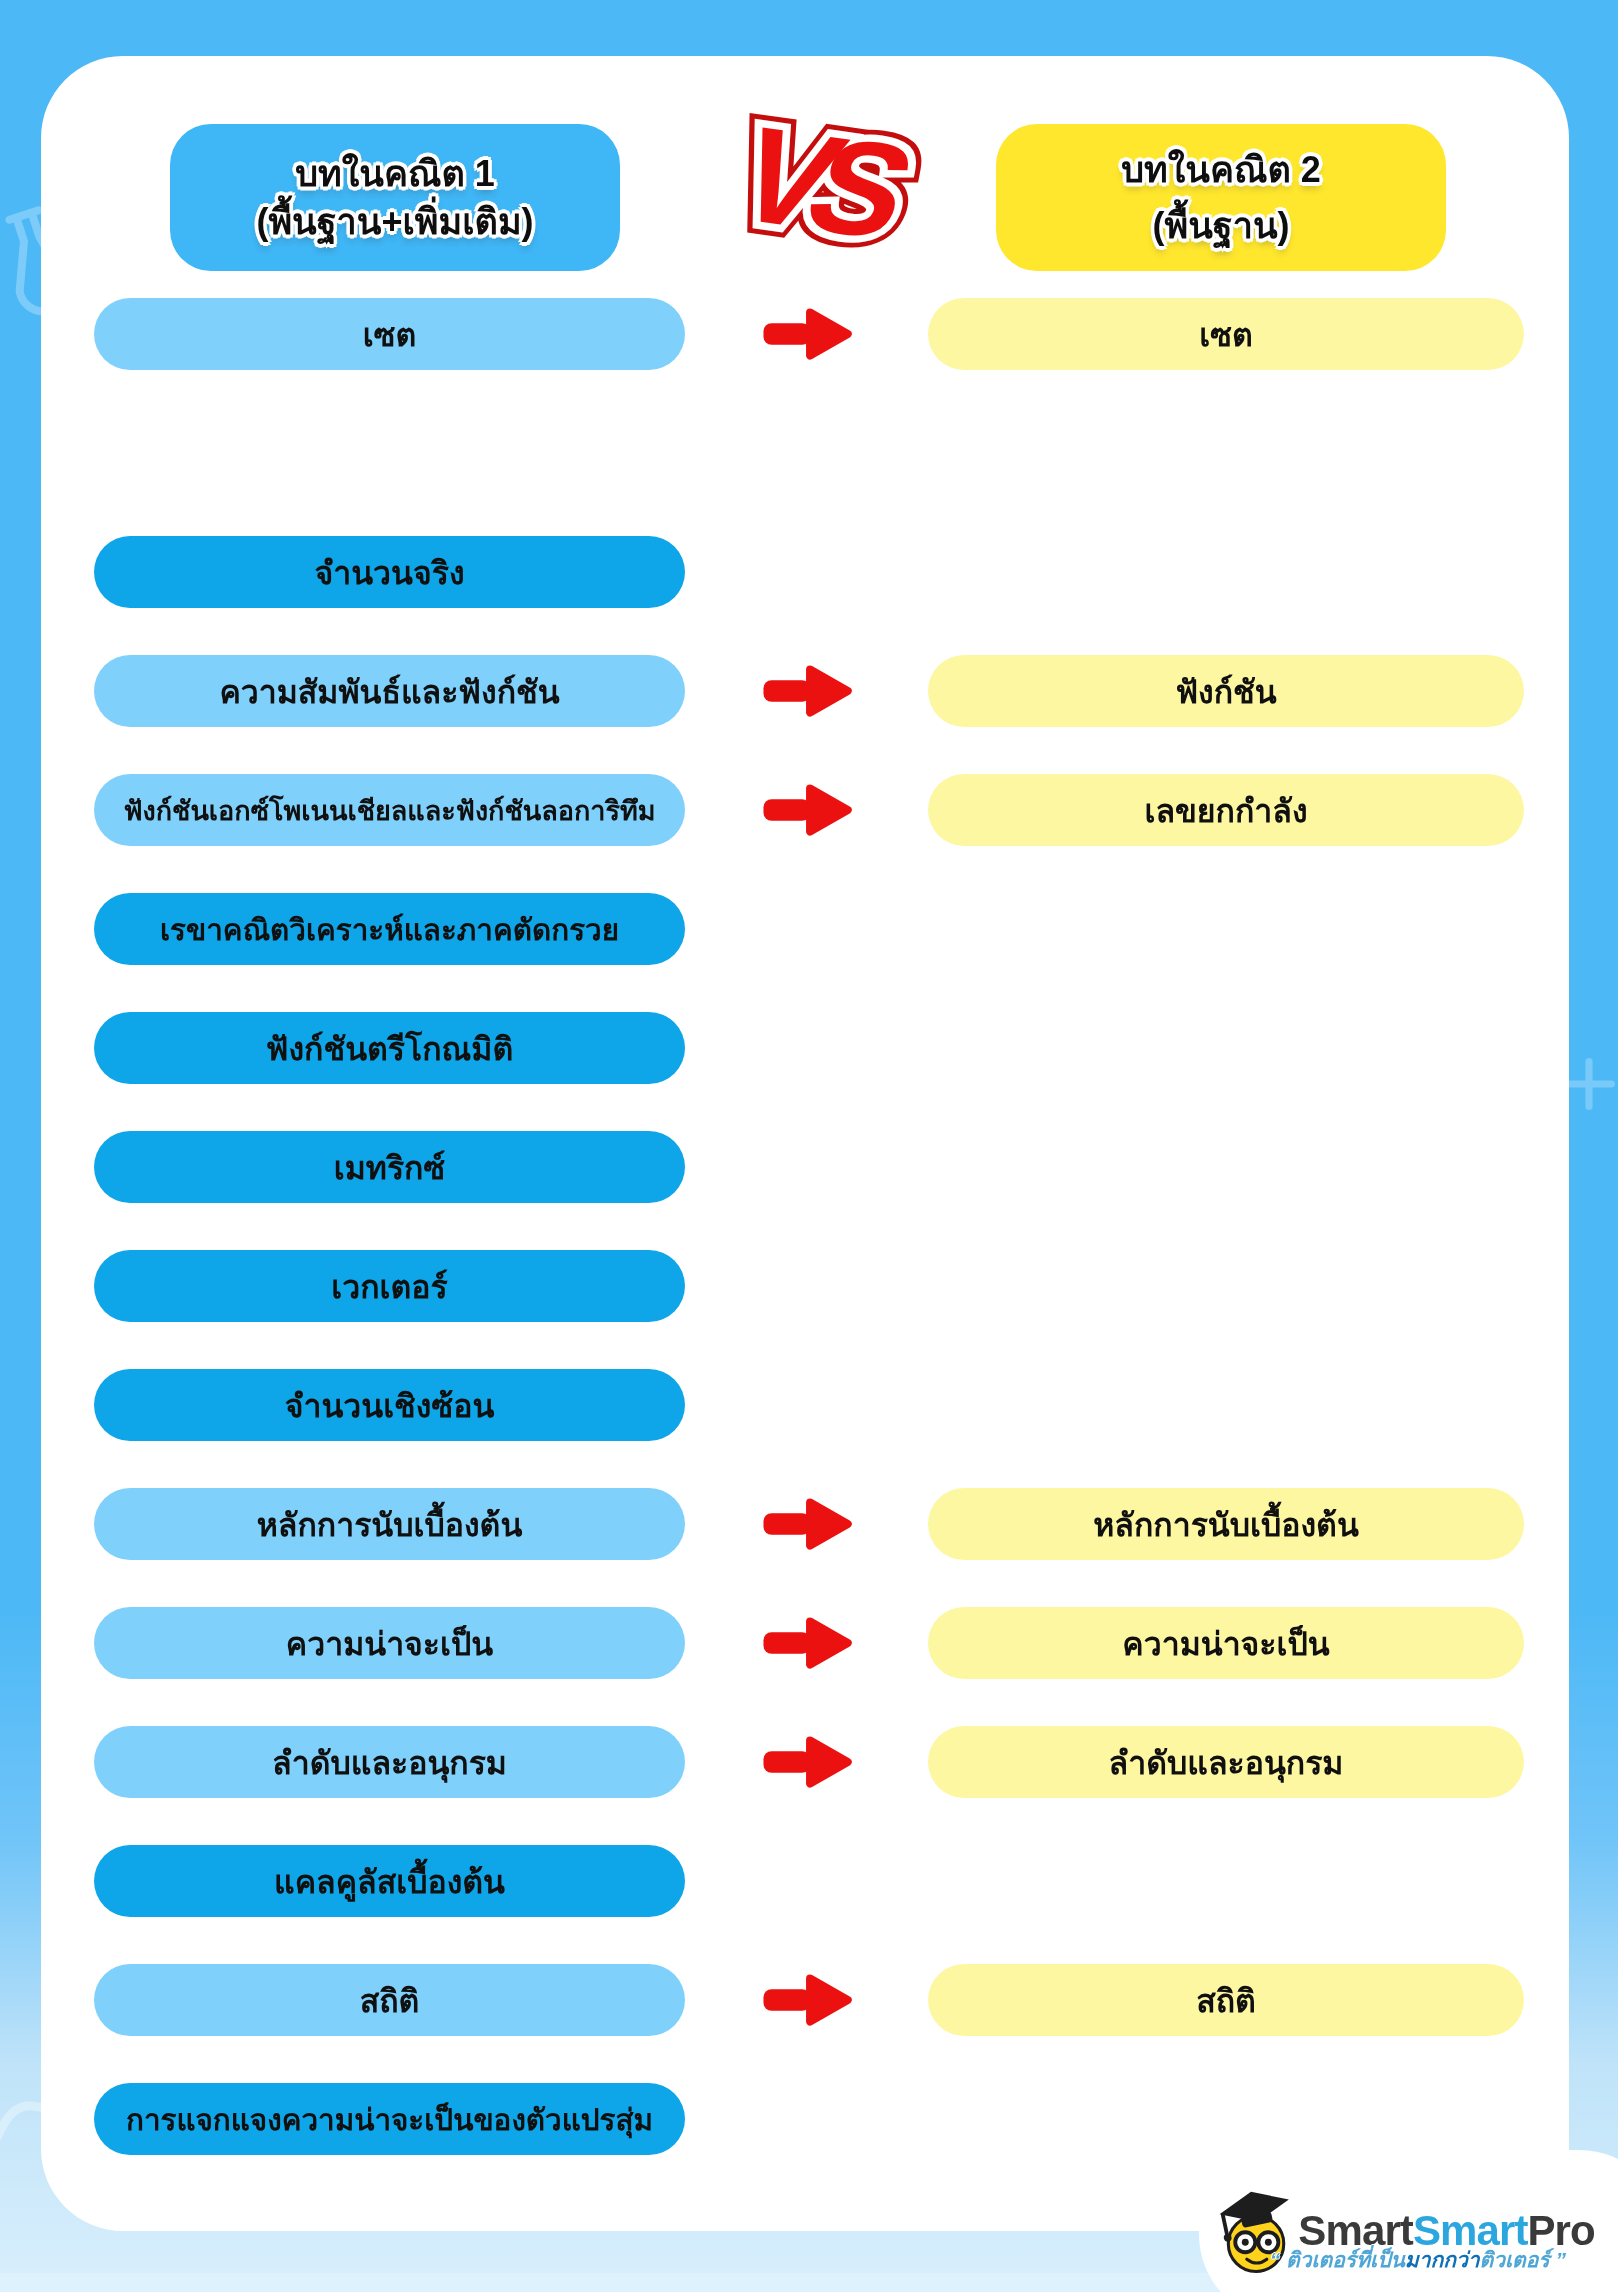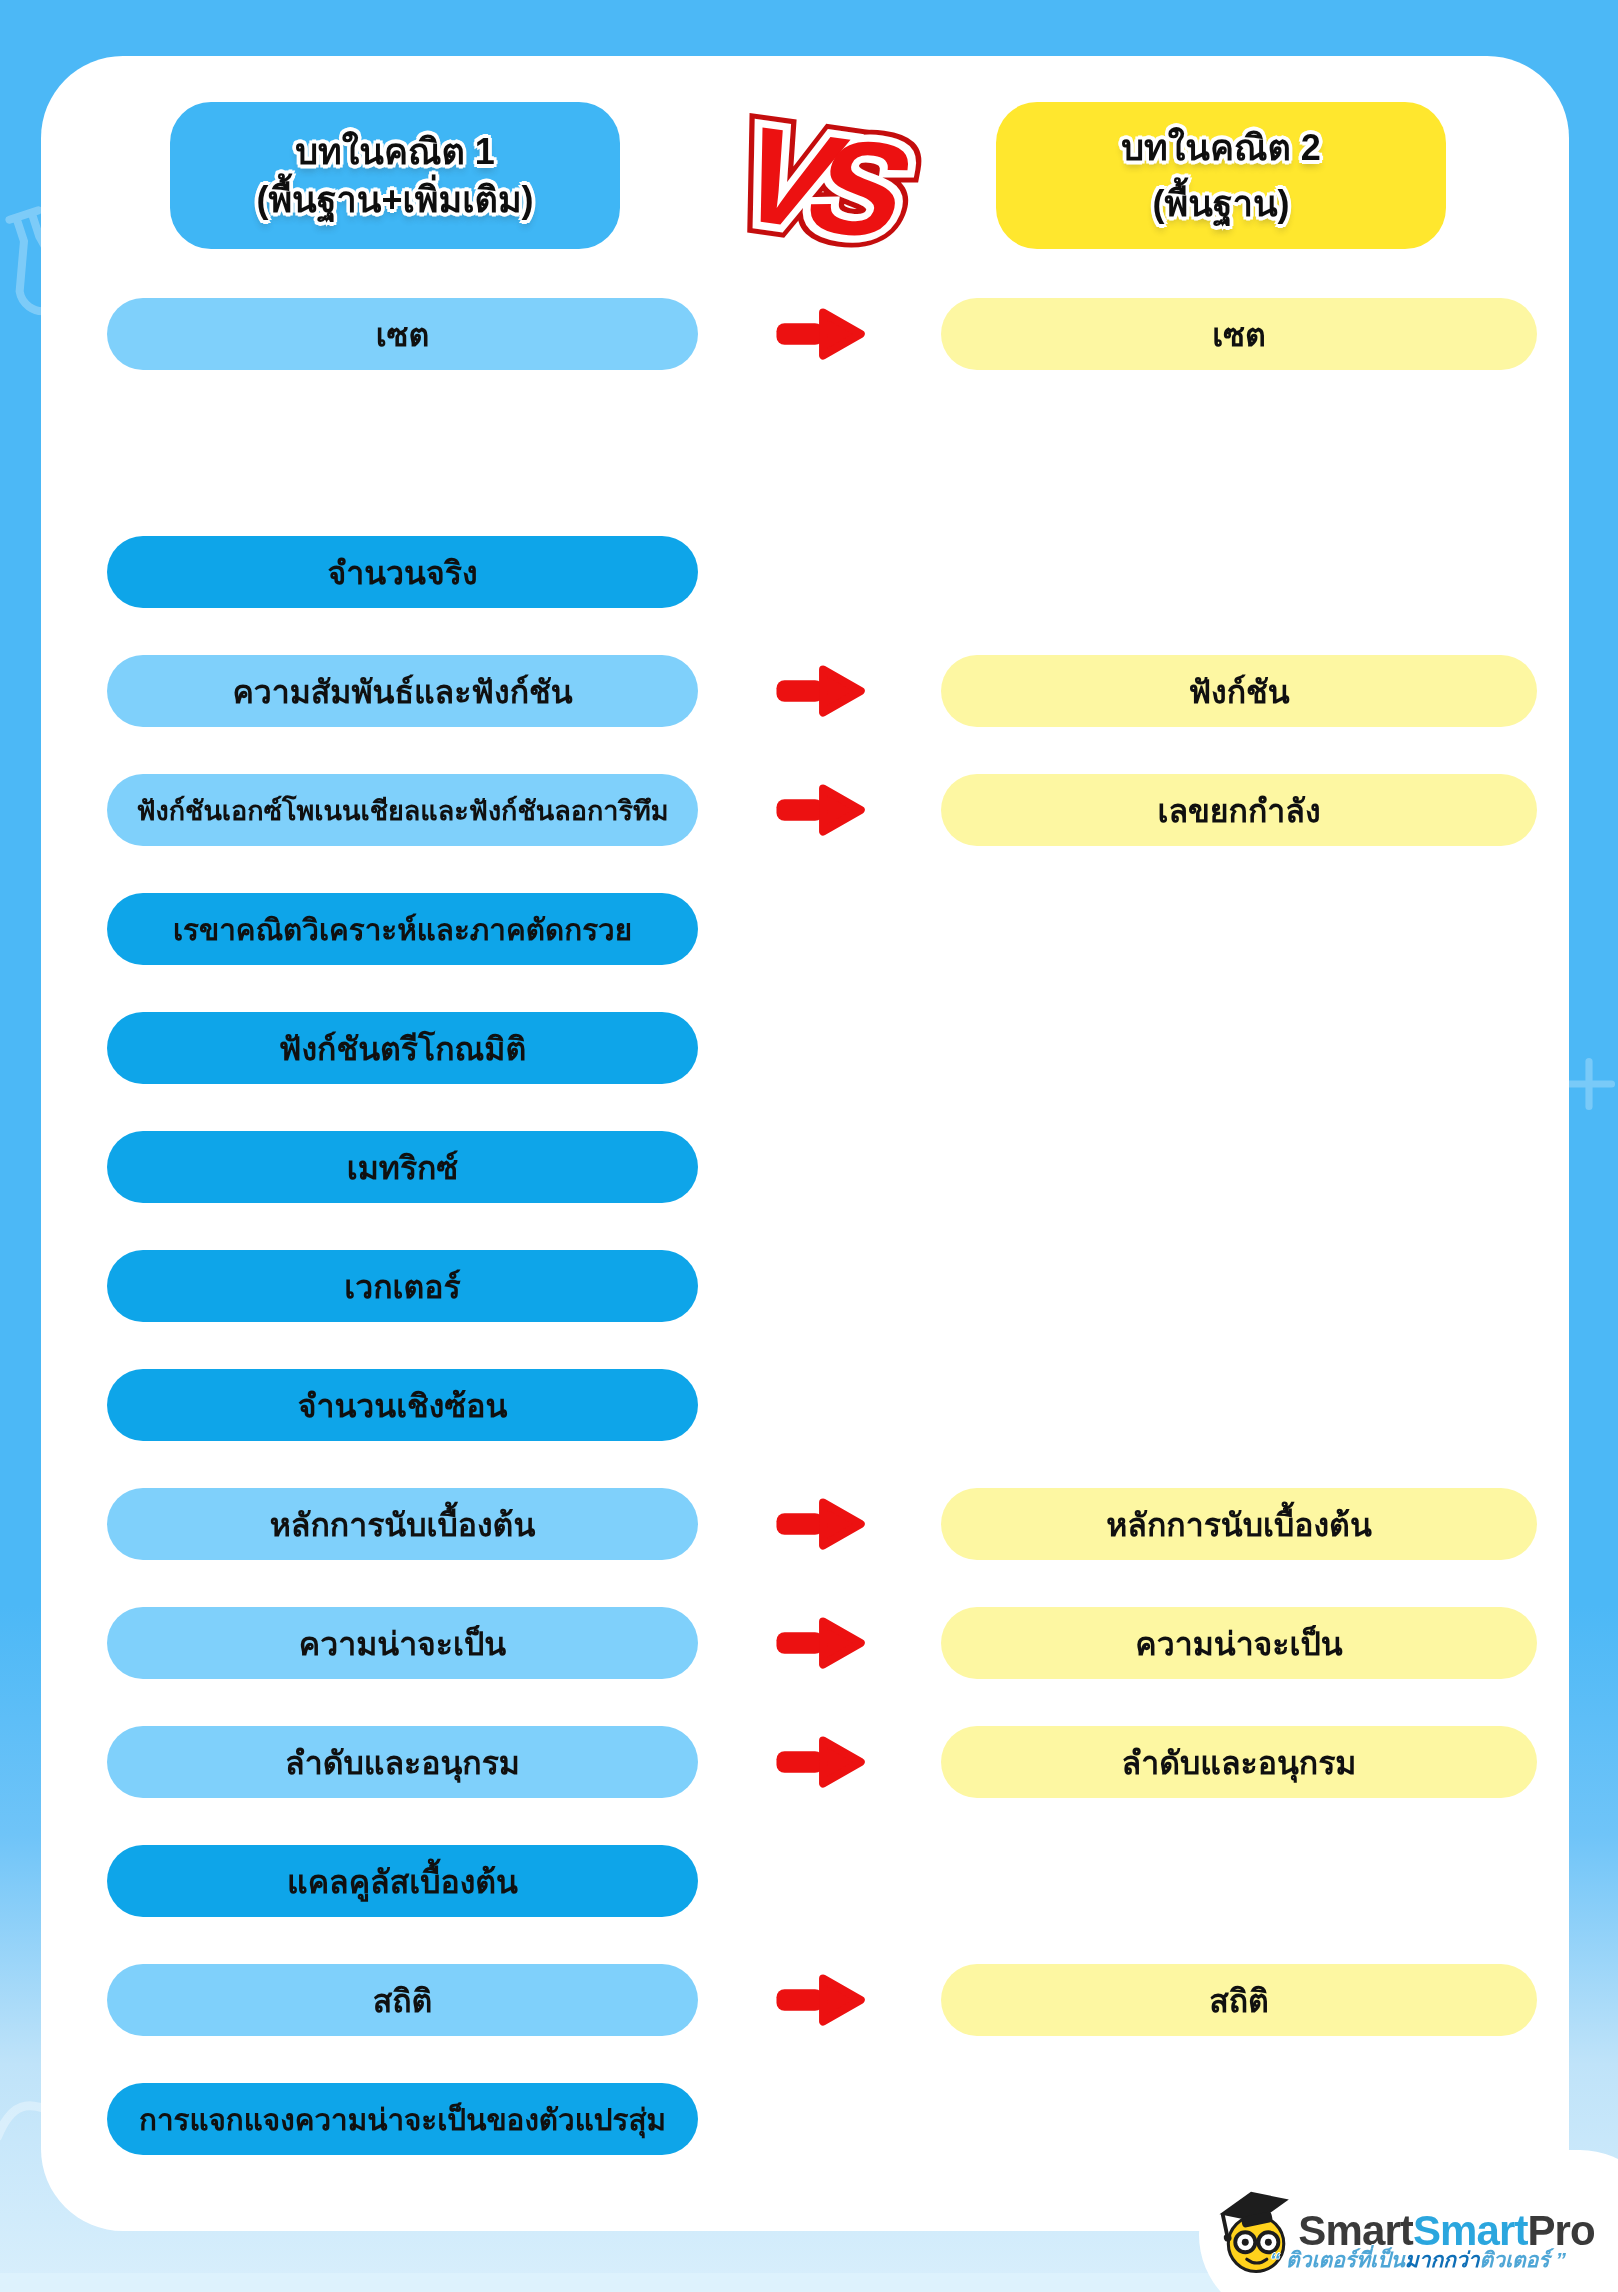--- a/index.html
+++ b/index.html
@@ -12,21 +12,21 @@
   .stage{position:absolute;inset:0;}
   
   .doodle{position:absolute;pointer-events:none;}
   
   .card{
     position:absolute;left:41px;top:56px;width:1528px;height:2175px;
     background:#ffffff;border-radius:82px;
   }
   
   .hpill{
-    position:absolute;top:102px;width:450px;height:147px;border-radius:41px;
+    position:absolute;top:124px;width:450px;height:147px;border-radius:41px;
     display:flex;flex-direction:column;align-items:center;justify-content:center;
     font-weight:700;font-size:36px;line-height:1.32;color:#0e0e0e;text-align:center;
   }
   .hpill .hline{
     text-shadow:3.6px 0 0 #fff,-3.6px 0 0 #fff,0 3.6px 0 #fff,0 -3.6px 0 #fff,
       2.7px 2.7px 0 #fff,-2.7px 2.7px 0 #fff,2.7px -2.7px 0 #fff,-2.7px -2.7px 0 #fff,
       0 6.3px 7.2px rgba(40,40,40,.30);
     white-space:nowrap;
   }
   .hpill.blue{left:170px;background:#3FB6F5;}
@@ -38,21 +38,21 @@
   }
   .vs-l{
     position:absolute;left:0;top:0;width:100%;height:100%;
     display:flex;align-items:center;justify-content:center;
     font-weight:700;font-size:136px;letter-spacing:-0.13em;line-height:1;
   }
   .vs-back{color:#C40D0D;-webkit-text-stroke:25px #C40D0D;text-shadow:0 5.4px 9px rgba(120,0,0,.25);}
   .vs-mid{color:#fff;-webkit-text-stroke:15px #ffffff;}
   .vs-front{color:#EC1111;}
   
-  .row{position:absolute;left:17px;width:1387px;height:72px;top:calc(298px + var(--i) * 119px);font-family:Liberation Serif, serif;}
+  .row{position:absolute;left:4px;width:1387px;height:72px;top:calc(298px + var(--i) * 119px);font-family:Liberation Serif, serif;}
   .pill{
     position:absolute;top:0;height:72px;border-radius:36px;
     display:flex;align-items:center;justify-content:center;
     font-weight:700;color:#101010;font-size:32px;white-space:nowrap;
   }
   .pill.left{left:90px;width:591px;}
   .pill.left.dark{background:#7FD0FB;}
   .pill.left.light{background:#0ea5e9;}
   .pill.right{left:924px;width:596px;background:#FDF7A2;}
   .pill.sz-s{font-size:27px;}

